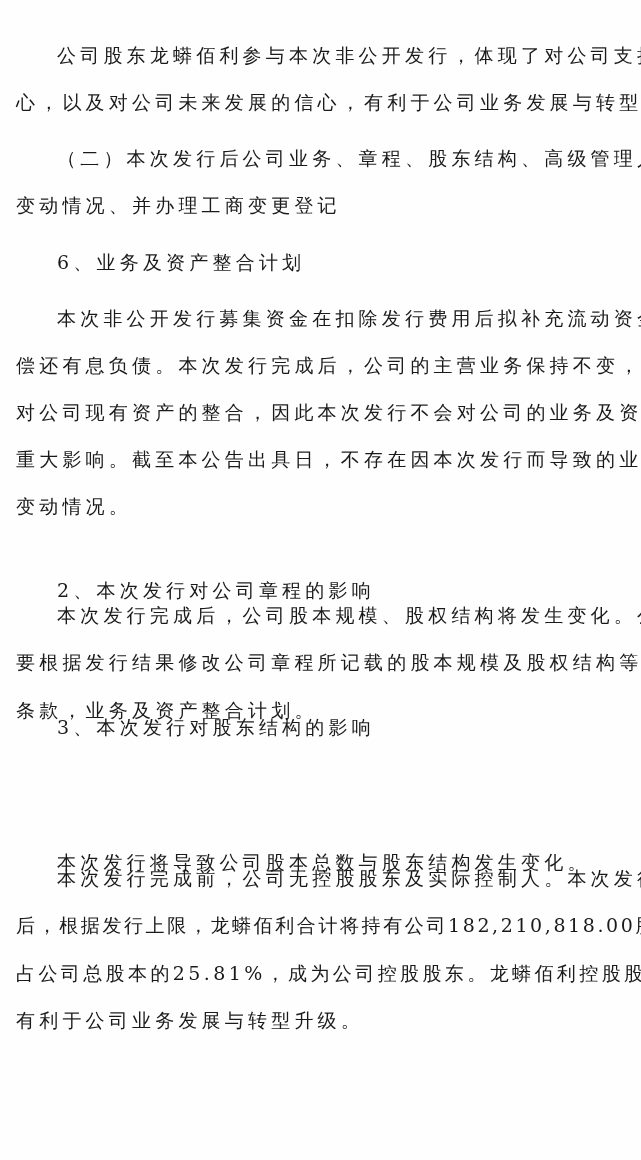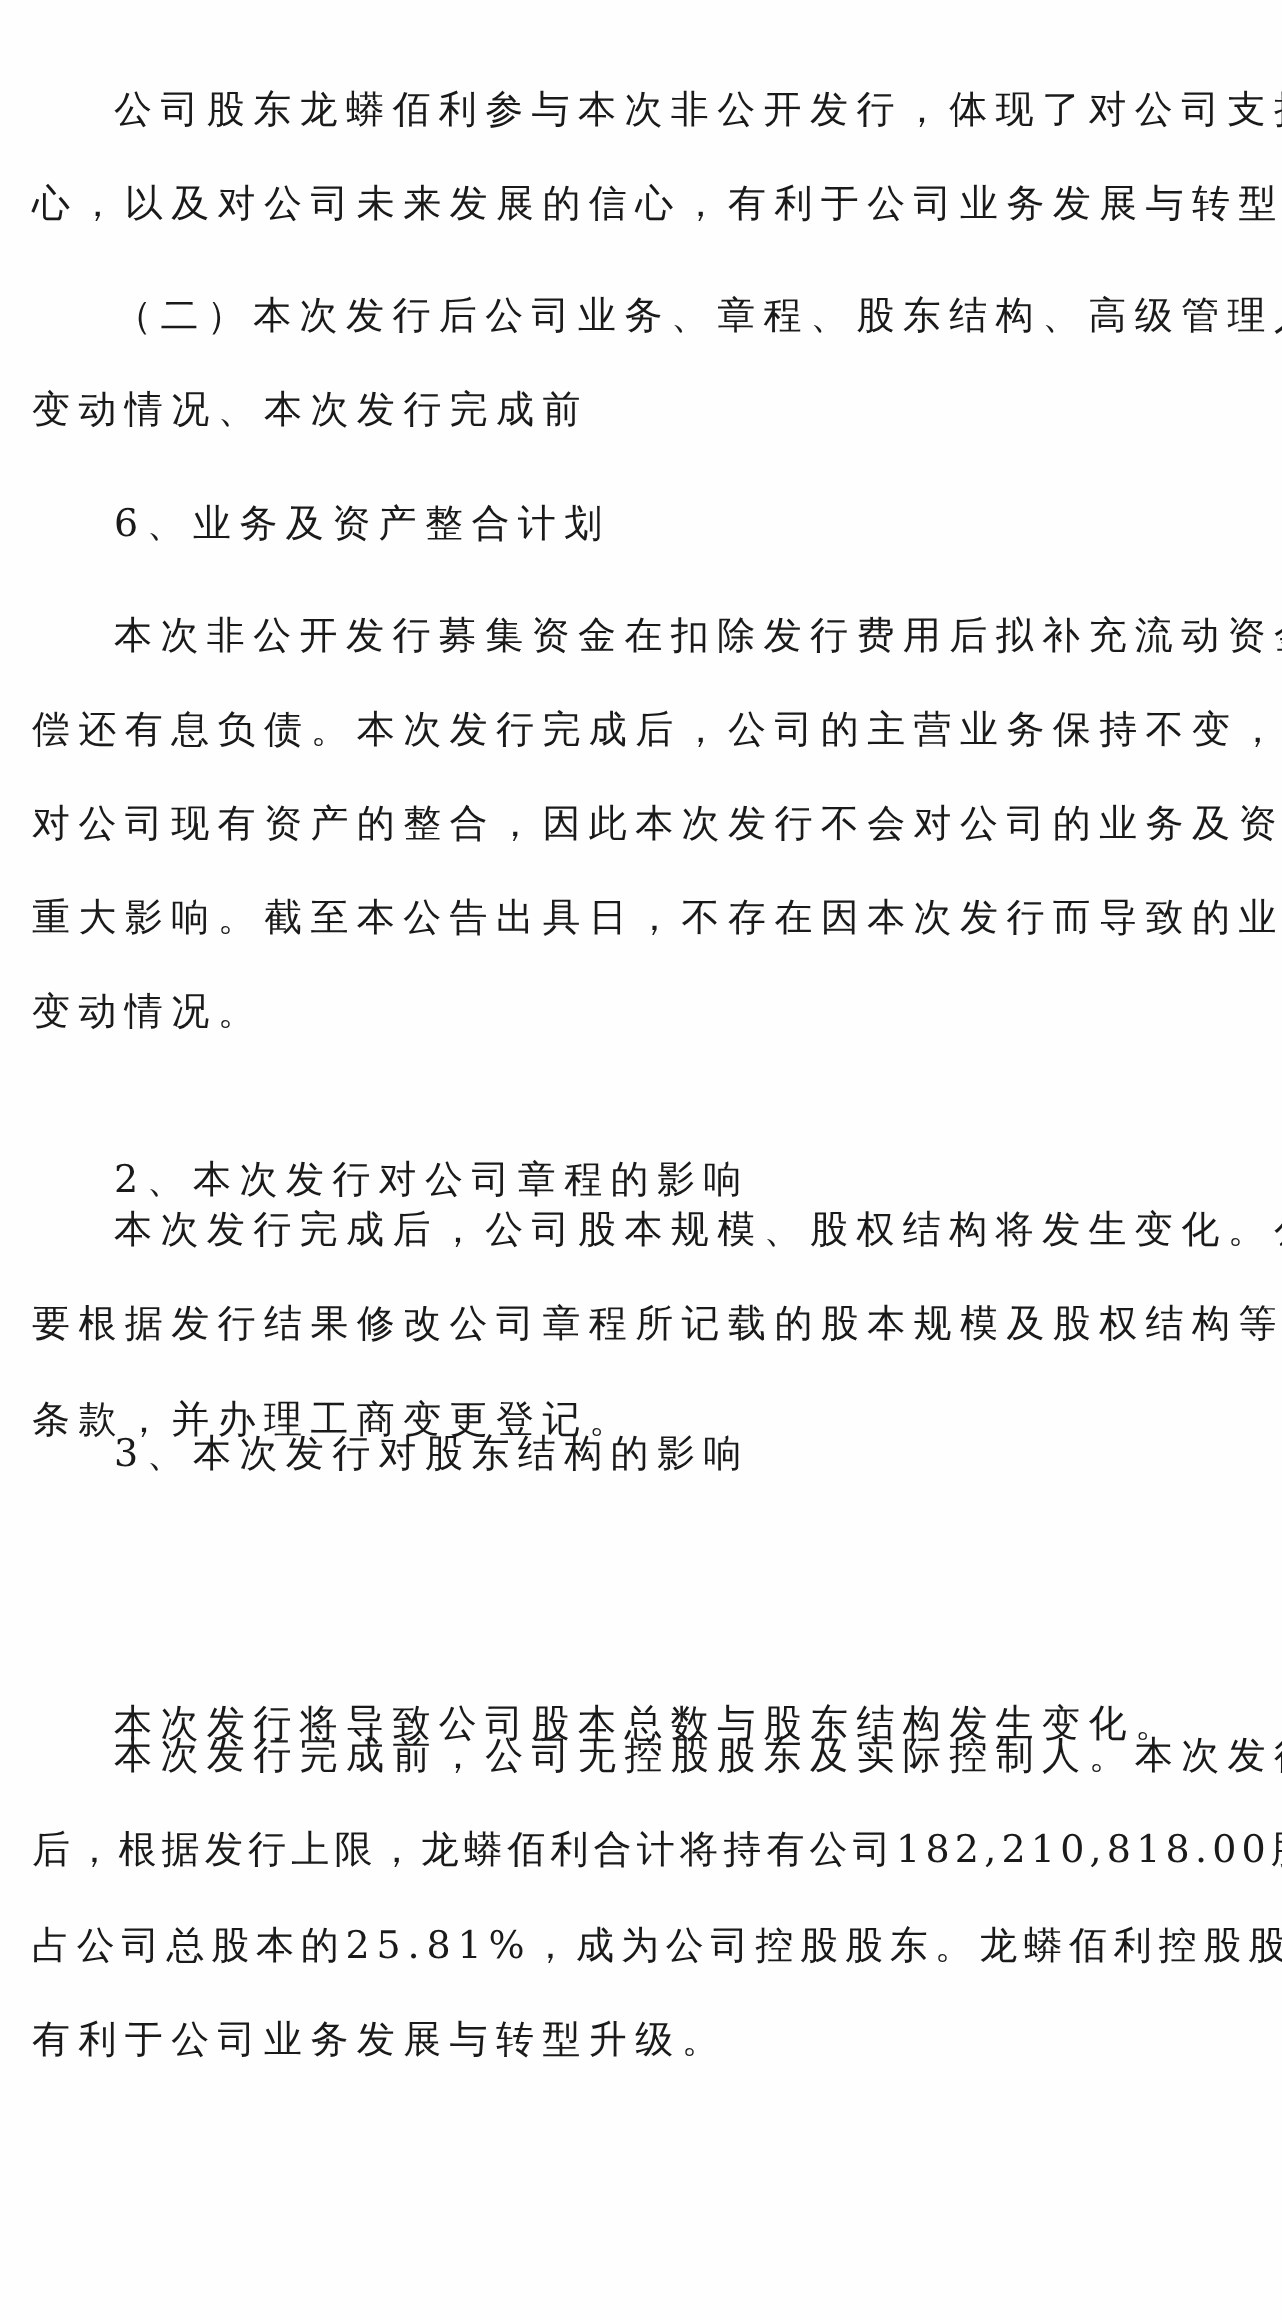--- a/index.html
+++ b/index.html
@@ -23,21 +23,21 @@
 
 <div class="page">
 
   <div>
     <div class="line indent" style="top:40px">公司股东龙蟒佰利参与本次非公开发行，体现了对公司支持的决</div>
     <div class="line" style="top:87px">心，以及对公司未来发展的信心，有利于公司业务发展与转型升级。</div>
   </div>
 
   <div>
     <div class="line indent" style="top:143px">（二）本次发行后公司业务、章程、股东结构、高级管理人员的</div>
-    <div class="line" style="top:190px">变动情况、本次发行完成前</div>
+    <div class="line" style="top:190px">变动情况、并办理工商变更登记</div>
   </div>
 
   <div>
     <div class="line indent" style="top:247px">6、业务及资产整合计划</div>
   </div>
 
   <div>
     <div class="line indent" style="top:303px">本次非公开发行募集资金在扣除发行费用后拟补充流动资金和</div>
     <div class="line" style="top:350px">偿还有息负债。本次发行完成后，公司的主营业务保持不变，不涉及</div>
     <div class="line" style="top:397px">对公司现有资产的整合，因此本次发行不会对公司的业务及资产产生</div>
@@ -45,21 +45,21 @@
     <div class="line" style="top:491px">变动情况。</div>
   </div>
 
   <div>
     <div class="line indent" style="top:575px">2、本次发行对公司章程的影响</div>
   </div>
 
   <div>
     <div class="line indent" style="top:600px">本次发行完成后，公司股本规模、股权结构将发生变化。公司需</div>
     <div class="line" style="top:647px">要根据发行结果修改公司章程所记载的股本规模及股权结构等相关</div>
-    <div class="line" style="top:695px">条款，并办理工商变更登记。</div>
+    <div class="line" style="top:695px">条款，业务及资产整合计划。</div>
   </div>
 
   <div>
     <div class="line indent" style="top:712px">3、本次发行对股东结构的影响</div>
   </div>
 
   <div>
     <div class="line indent" style="top:847px">本次发行将导致公司股本总数与股东结构发生变化。</div>
   </div>
 

